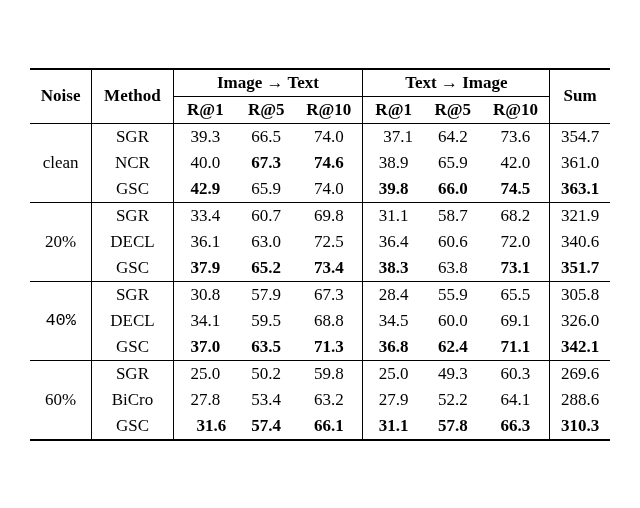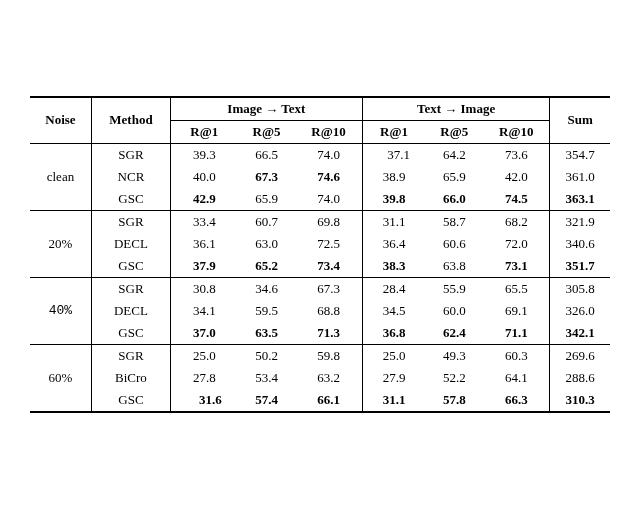--- a/index.html
+++ b/index.html
@@ -20,21 +20,21 @@
     }
 
     .table-container {
       padding: 20px 30px;
       width: 100%;
     }
 
     table {
       border-collapse: collapse;
       width: 100%;
-      font-size: 13px;
+      font-size: 17px;
     }
 
     th, td {
       padding: 3px 8px;
       text-align: center;
       white-space: nowrap;
     }
 
     th {
       font-weight: bold;
@@ -143,21 +143,21 @@
           <td class="data-cell" style="border-right: 1px solid rgb(0, 0, 0); font-weight: bold;">73.4</td>
           <td class="data-cell" style="font-weight: bold;">38.3</td>
           <td class="data-cell" style="font-weight: normal; text-align: center;">63.8</td>
           <td class="data-cell" style="border-right: 1px solid rgb(0, 0, 0); font-weight: bold;">73.1</td>
           <td class="data-cell" style="font-weight: bold;">351.7</td>
         </tr>
         <tr style="border-top: 1px solid rgb(0, 0, 0);">
           <td rowspan="3" class="noise-cell" style="border-right: 1px solid rgb(0, 0, 0); border-top: 1px solid rgb(0, 0, 0); font-family: Liberation Mono, monospace;">40%</td>
           <td class="method-cell" style="border-top: 1px solid rgb(0, 0, 0);">SGR</td>
           <td class="data-cell" style="border-top: 1px solid rgb(0, 0, 0);">30.8</td>
-          <td class="data-cell" style="border-top: 1px solid rgb(0, 0, 0);">34.6</td>
+          <td class="data-cell" style="border-top: 1px solid rgb(0, 0, 0);">57.9</td>
           <td class="data-cell" style="border-top: 1px solid rgb(0, 0, 0); border-right: 1px solid rgb(0, 0, 0);">67.3</td>
           <td class="data-cell" style="border-top: 1px solid rgb(0, 0, 0);">28.4</td>
           <td class="data-cell" style="border-top: 1px solid rgb(0, 0, 0);">55.9</td>
           <td class="data-cell" style="border-top: 1px solid rgb(0, 0, 0); border-right: 1px solid rgb(0, 0, 0);">65.5</td>
           <td class="data-cell" style="border-top: 1px solid rgb(0, 0, 0);">305.8</td>
         </tr>
         <tr>
           <td class="method-cell">DECL</td>
           <td class="data-cell">34.1</td>
           <td class="data-cell">59.5</td>

